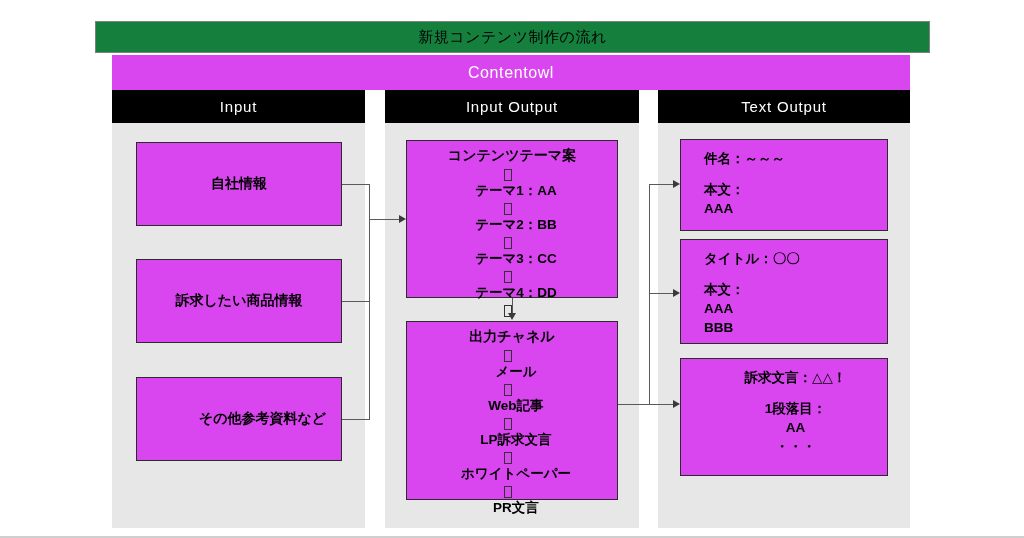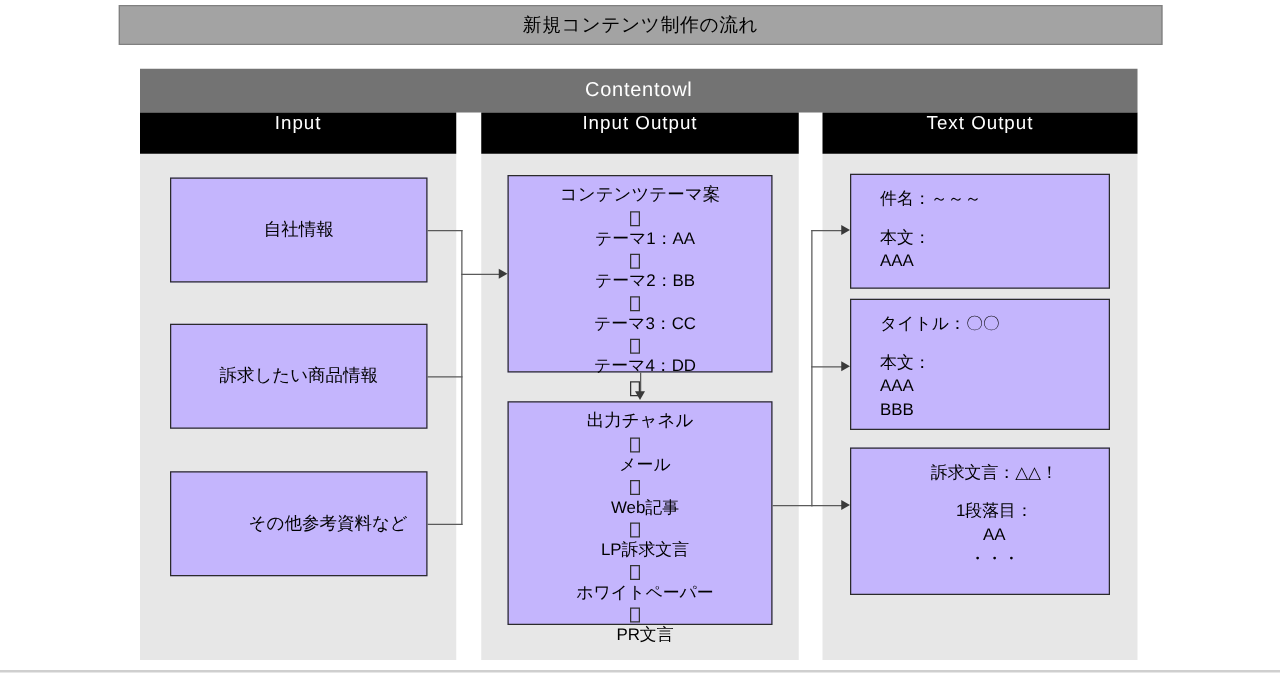--- a/index.html
+++ b/index.html
@@ -23,44 +23,44 @@
     height: 538px;
     background: #ffffff;
     border-bottom: 2px solid #cfcfcf;
     box-sizing: border-box;
   }
 
   
   .title-box {
     position: absolute;
     left: 95px;
-    top: 4px;
+    top: 21px;
     width: 835px;
     height: 32px;
-    background: #a3a3a3;
+    background: #15803d;
     border: 1px solid #808080;
     box-sizing: border-box;
     display: flex;
     align-items: center;
     justify-content: center;
   }
   .title-box .title-text {
     font-size: 15px;
     letter-spacing: 0.5px;
     color: #000;
   }
 
   
   .brand-bar {
     position: absolute;
     left: 112px;
     top: 55px;
     width: 798px;
     height: 35px;
-    background: #737373;
+    background: #d946ef;
     display: flex;
     align-items: center;
     justify-content: center;
     text-align: right;
   }
   .brand-bar .brand-text {
     color: #ffffff;
     font-size: 16px;
     letter-spacing: 0.6px;
   }
@@ -80,39 +80,40 @@
     background: #e7e7e7;
   }
   .col-head {
     position: absolute;
     left: 0;
     top: 0;
     right: 0;
     height: 33px;
     background: #000000;
     display: flex;
-    align-items: flex-start;
+    align-items: center;
     justify-content: center;
   }
   .col-head span {
     color: #ffffff;
     font-size: 15px;
     letter-spacing: 0.8px;
   }
 
   #col-input     { left: 112px; width: 253px; }
   #col-theme     { left: 385px; width: 254px; }
   #col-text      { left: 658px; width: 252px; }
 
   
   .card {
     position: absolute;
-    background: #c4b5fd;
+    background: #d946ef;
     border: 1.5px solid #2b2b2b;
     box-sizing: border-box;
+    font-weight: bold;
   }
   .card-center {
     display: flex;
     align-items: center;
     justify-content: center;
     text-align: center;
     font-size: 14px;
   }
 
   

